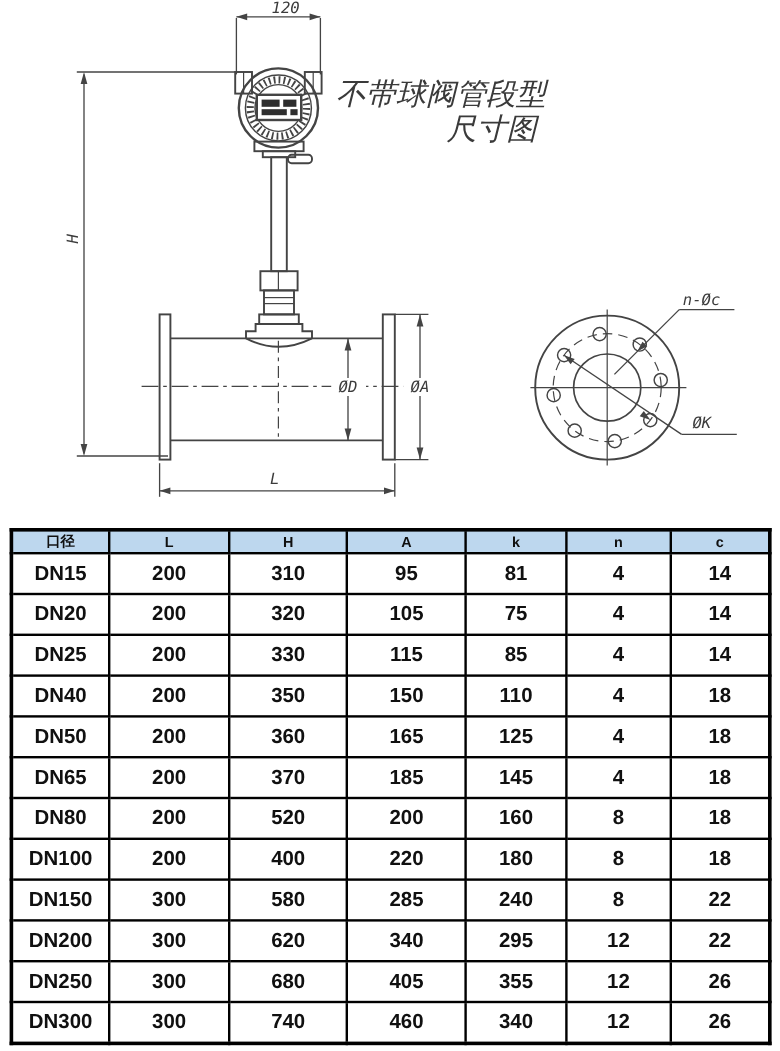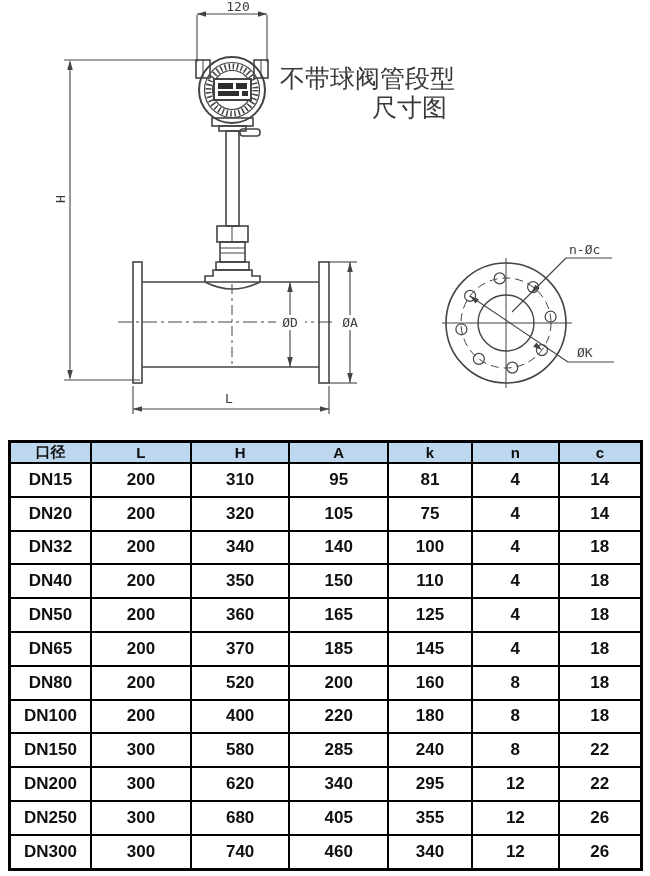--- a/index.html
+++ b/index.html
@@ -1,39 +1,39 @@
 <!DOCTYPE html>
 <html><head>
 <meta charset="utf-8">
 <style>
   html,body{margin:0;padding:0;}
   body{
     width:650px;height:876px;position:relative;background:#ffffff;
     font-family:"Liberation Sans", sans-serif;overflow:hidden;
   }
-  .drawing-area{position:absolute;top:0;left:0;width:650px;height:437px;}
+  .drawing-area{position:absolute;top:0;left:0;width:650px;height:437px;font-style:italic;}
   .drawing-area svg{display:block;}
 
   .dim-text{
     font-family:"DejaVu Sans Mono", monospace;
     font-size:13px; fill:#3c3c3c;
   }
   .title-text{
     font-family:"DejaVu Sans", "Liberation Sans", sans-serif;
     font-size:25px; fill:#3a3a3a;
   }
 
   .spec-table{position:absolute;left:8px;top:440px;width:635px;height:431px;}
   table{
     width:100%;height:100%;border-collapse:collapse;table-layout:fixed;
     text-align:center;color:#101010;font-weight:bold;
     border:3px solid #000;
   }
   th,td{border:2px solid #000;padding:0;vertical-align:middle;}
-  th{background:#bdd7ee;font-size:15px;}
+  th{background:#bdd7ee;font-size:12px;}
   td{font-size:17px;background:#ffffff;}
   col.c1{width:12.9%} col.c2{width:15.8%} col.c3{width:15.6%}
   col.c4{width:15.6%} col.c5{width:13.3%} col.c6{width:13.7%} col.c7{width:13.1%}
 </style>
 </head>
 <body>
 
 <div class="drawing-area">
 <svg width="650" height="437" viewBox="0 0 650 437" xmlns="http://www.w3.org/2000/svg">
   <g stroke="#444" fill="none" stroke-width="1.6">
@@ -202,27 +202,27 @@
         <tr>
           <td>DN20</td>
           <td>200</td>
           <td>320</td>
           <td>105</td>
           <td>75</td>
           <td>4</td>
           <td>14</td>
         </tr>
         <tr>
-          <td>DN32</td>
-          <td>200</td>
-          <td>340</td>
-          <td>140</td>
-          <td>100</td>
-          <td>4</td>
-          <td>18</td>
+          <td>DN25</td>
+          <td>200</td>
+          <td>330</td>
+          <td>115</td>
+          <td>85</td>
+          <td>4</td>
+          <td>14</td>
         </tr>
         <tr>
           <td>DN40</td>
           <td>200</td>
           <td>350</td>
           <td>150</td>
           <td>110</td>
           <td>4</td>
           <td>18</td>
         </tr>

